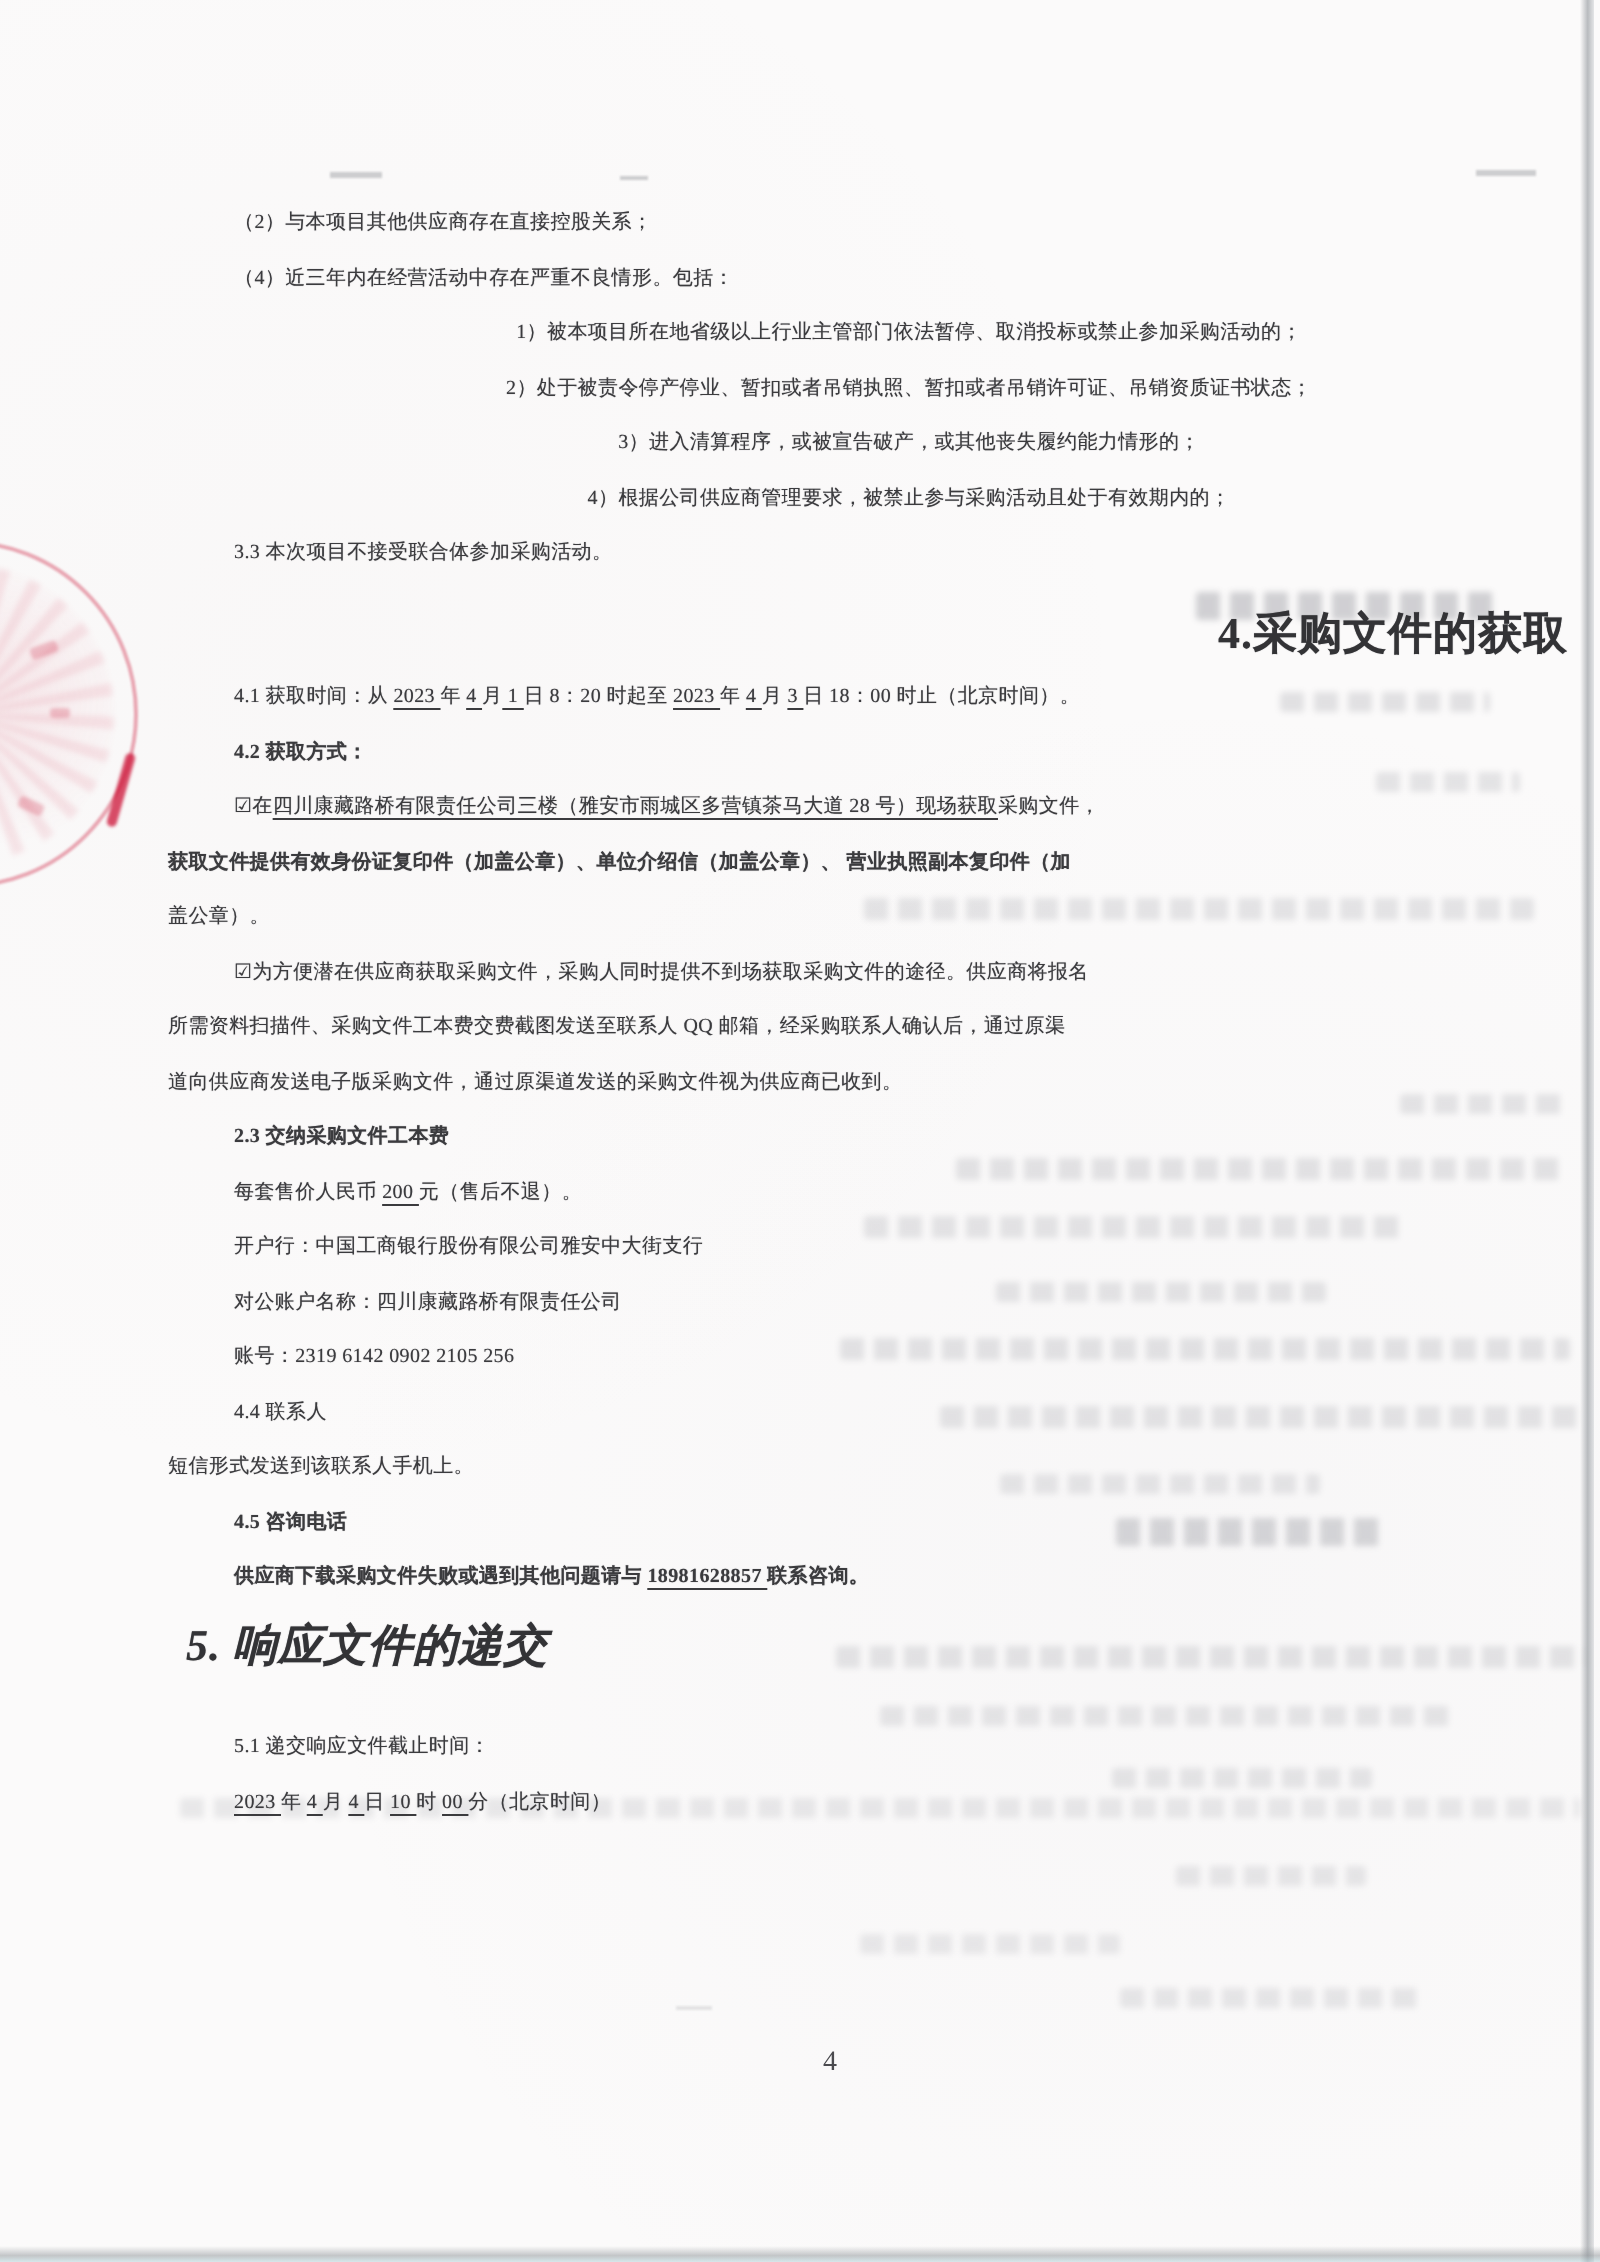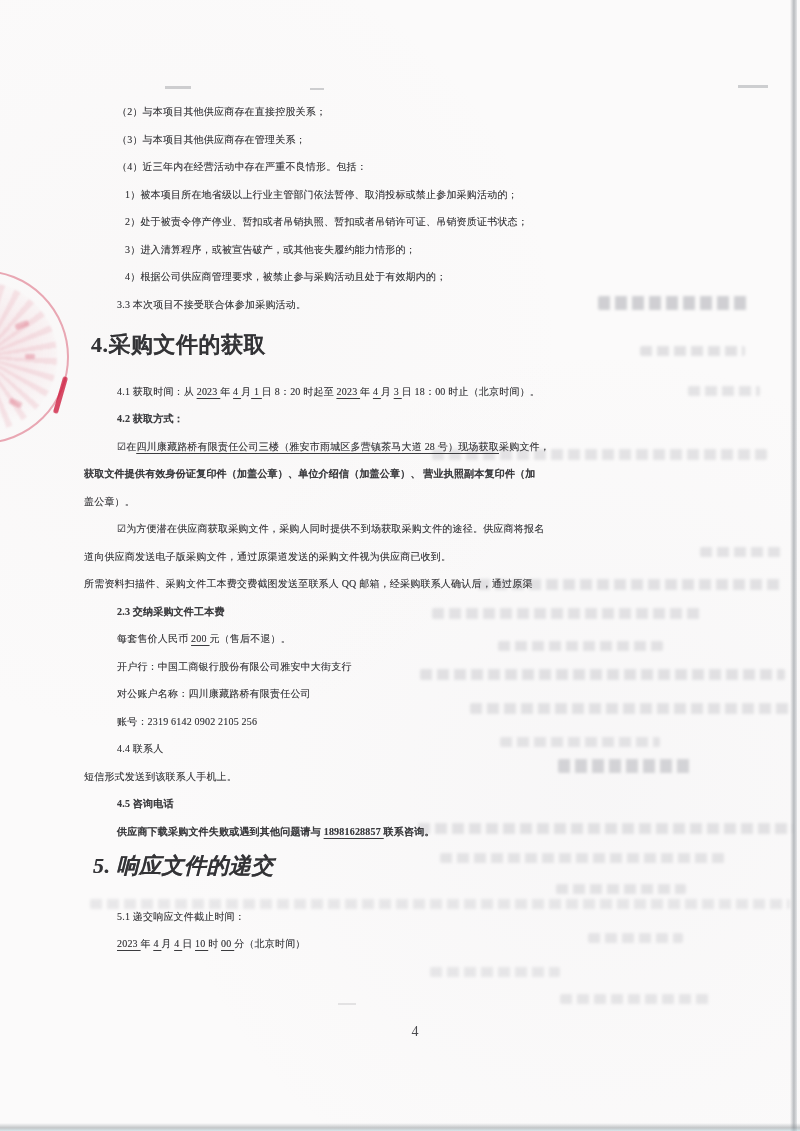--- a/index.html
+++ b/index.html
@@ -20,28 +20,28 @@
   .content {
     position:absolute; left:84px; top:102px; width:700px; z-index:3;
     color:#3b3b3e;
   }
   .content p {
     margin:0 0 8.5px 0; font-size:10px; line-height:19px;
     white-space:nowrap; letter-spacing:0.2px;
     text-shadow:0 0 0.5px rgba(70,70,75,0.55);
   }
   .ind  { padding-left:33px; }
-  .ind2 { padding-left:41px; }
+  .ind2 { padding-left:41px;text-align:center; }
   .mt3  { margin-top:3px !important;font-weight:bold; }
   h2 {
     margin:0; font-size:22px; line-height:30px; font-weight:bold;
     color:#333336; letter-spacing:0.5px; white-space:nowrap;
     text-shadow:0 0 0.5px rgba(50,50,55,0.6);
   }
-  h2.h4 { margin-top:16px; margin-bottom:22px; padding-left:7px; }
+  h2.h4 { margin-top:16px; margin-bottom:7px; padding-left:7px;text-align:right; }
   h2.h5 { margin-top:10px; margin-bottom:26px; padding-left:9px;font-style:italic; }
   .u { text-decoration:underline; text-underline-offset:3px; text-decoration-thickness:1px; }
   .pgnum {
     position:absolute; left:0; right:0; top:1024px; z-index:3;
     text-align:center; padding-left:30px;
     font-size:14px; color:#4a4a4e;
   }
   
   .stamp {
     position:absolute; left:-105px; top:270px; width:170px; height:170px;
@@ -117,38 +117,37 @@
   <div class="ghost" style="left:430px;top:967px;width:130px;height:10px;opacity:.13"></div>
   <div class="ghost" style="left:560px;top:994px;width:150px;height:10px;opacity:.14"></div>
 
   <div class="speck" style="left:165px;top:86px;width:26px;height:3px"></div>
   <div class="speck" style="left:310px;top:88px;width:14px;height:2px"></div>
   <div class="speck" style="left:738px;top:85px;width:30px;height:3px"></div>
   <div class="speck" style="left:338px;top:1003px;width:18px;height:2px;opacity:.5"></div>
 
   <div class="content">
     <p class="ind">（2）与本项目其他供应商存在直接控股关系；</p>
-    <p class="ind">（3）与本项目其他供应商存在管理关系；</p>
     <p class="ind">（4）近三年内在经营活动中存在严重不良情形。包括：</p>
     <p class="ind2">1）被本项目所在地省级以上行业主管部门依法暂停、取消投标或禁止参加采购活动的；</p>
     <p class="ind2">2）处于被责令停产停业、暂扣或者吊销执照、暂扣或者吊销许可证、吊销资质证书状态；</p>
     <p class="ind2">3）进入清算程序，或被宣告破产，或其他丧失履约能力情形的；</p>
     <p class="ind2">4）根据公司供应商管理要求，被禁止参与采购活动且处于有效期内的；</p>
     <p class="ind">3.3 本次项目不接受联合体参加采购活动。</p>
 
     <h2 class="h4">4.采购文件的获取</h2>
 
     <p class="ind"><span>4.1 获取时间：从 </span><span class="u">2023 </span><span>年 </span><span class="u">4 </span><span>月</span><span class="u"> 1 </span><span>日 8：20 时起至 </span><span class="u">2023 </span><span>年 </span><span class="u">4 </span><span>月 </span><span class="u">3 </span><span>日 18：00 时止（北京时间）。</span></p>
     <p class="ind mt3">4.2 获取方式：</p>
     <p class="ind"><span>☑在</span><span class="u">四川康藏路桥有限责任公司三楼（雅安市雨城区多营镇茶马大道 28 号）现场获取</span><span>采购文件，</span></p>
     <p class="mt3">获取文件提供有效身份证复印件（加盖公章）、单位介绍信（加盖公章）、 营业执照副本复印件（加</p>
     <p>盖公章）。</p>
     <p class="ind">☑为方便潜在供应商获取采购文件，采购人同时提供不到场获取采购文件的途径。供应商将报名</p>
+    <p>所需资料扫描件、采购文件工本费交费截图发送至联系人 QQ 邮箱，经采购联系人确认后，通过原渠</p>
     <p>道向供应商发送电子版采购文件，通过原渠道发送的采购文件视为供应商已收到。</p>
-    <p>所需资料扫描件、采购文件工本费交费截图发送至联系人 QQ 邮箱，经采购联系人确认后，通过原渠</p>
     <p class="ind mt3">2.3 交纳采购文件工本费</p>
     <p class="ind"><span>每套售价人民币 </span><span class="u">200 </span><span>元（售后不退）。</span></p>
     <p class="ind">开户行：中国工商银行股份有限公司雅安中大街支行</p>
     <p class="ind">对公账户名称：四川康藏路桥有限责任公司</p>
     <p class="ind">账号：2319 6142 0902 2105 256</p>
     <p class="ind">4.4 联系人</p>
     <p>短信形式发送到该联系人手机上。</p>
     <p class="ind mt3">4.5 咨询电话</p>
     <p class="ind mt3"><span>供应商下载采购文件失败或遇到其他问题请与 </span><span class="u">18981628857 </span><span>联系咨询。</span></p>
 

